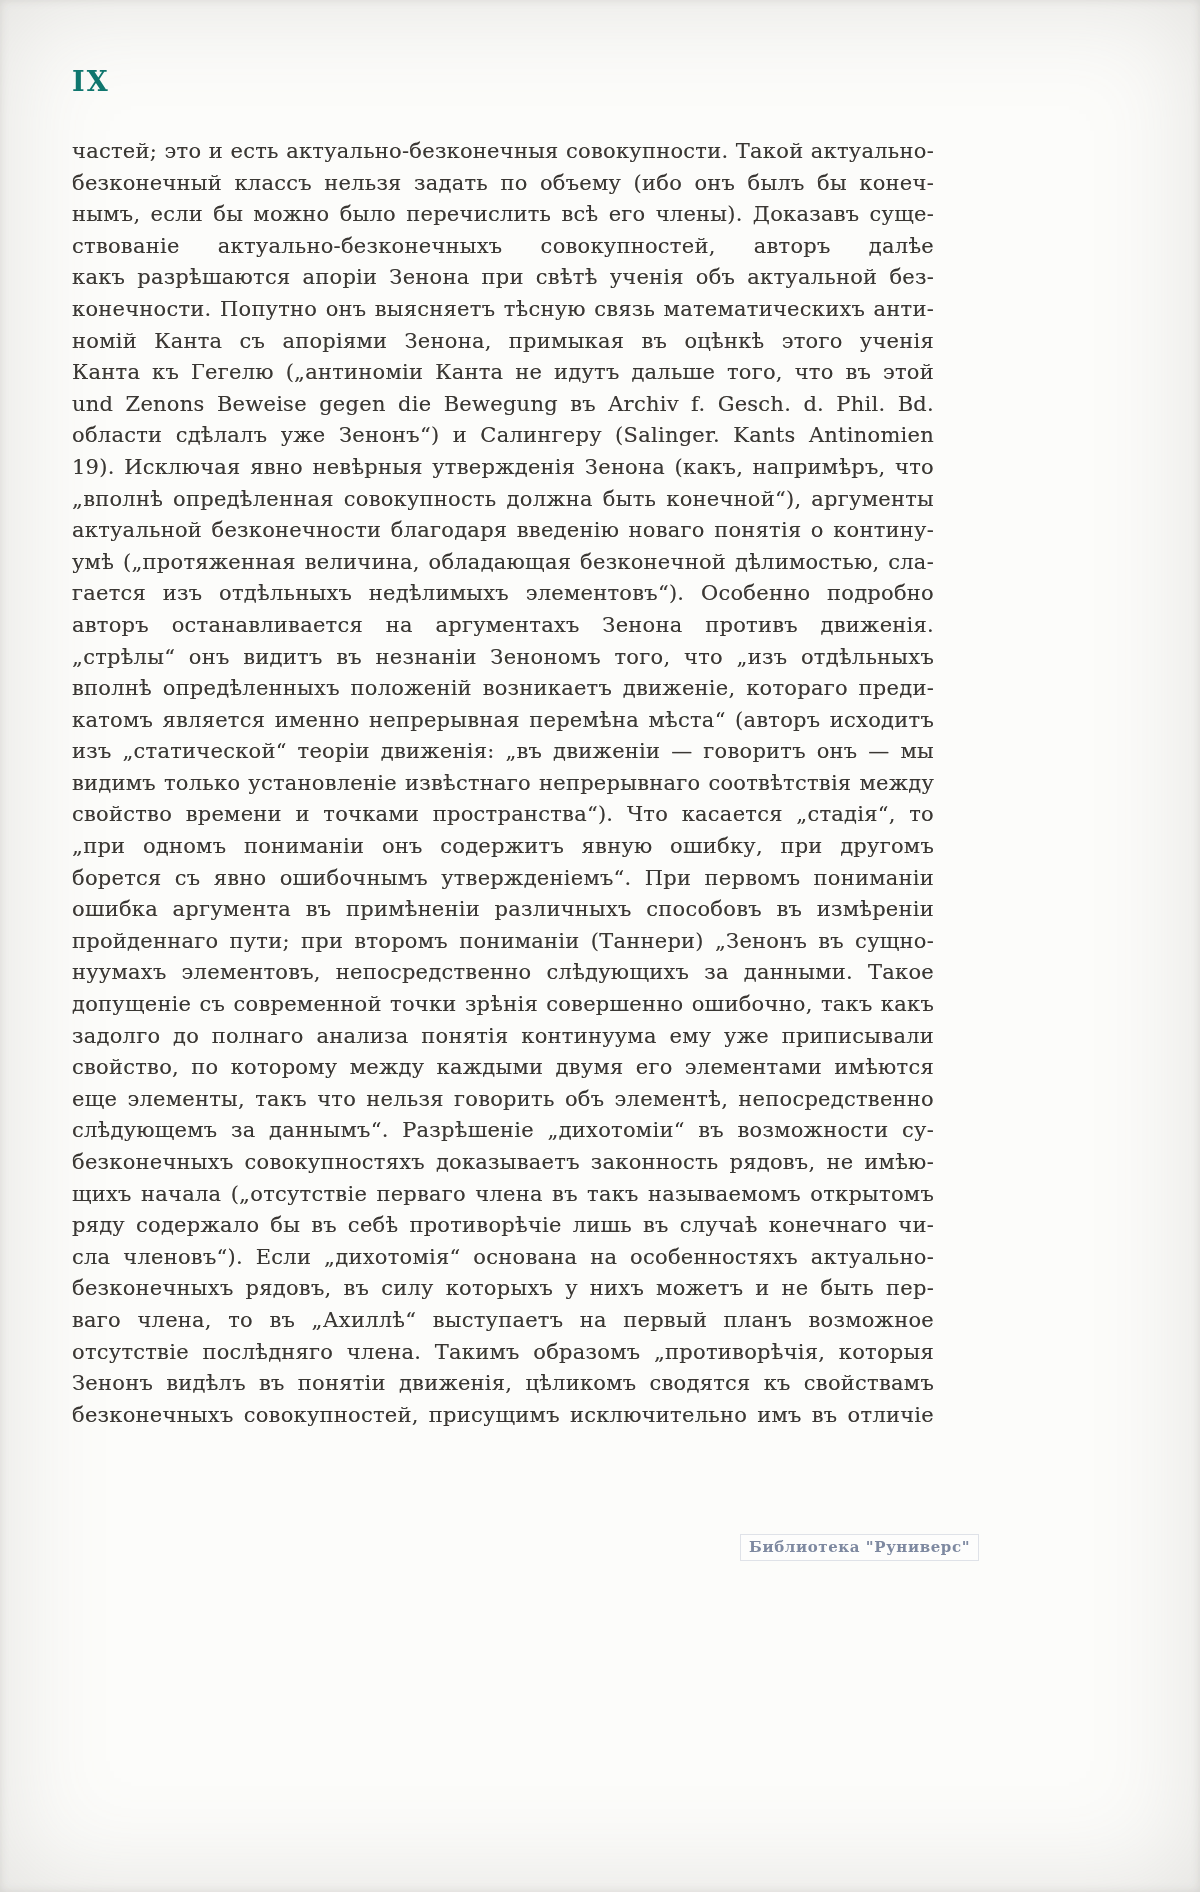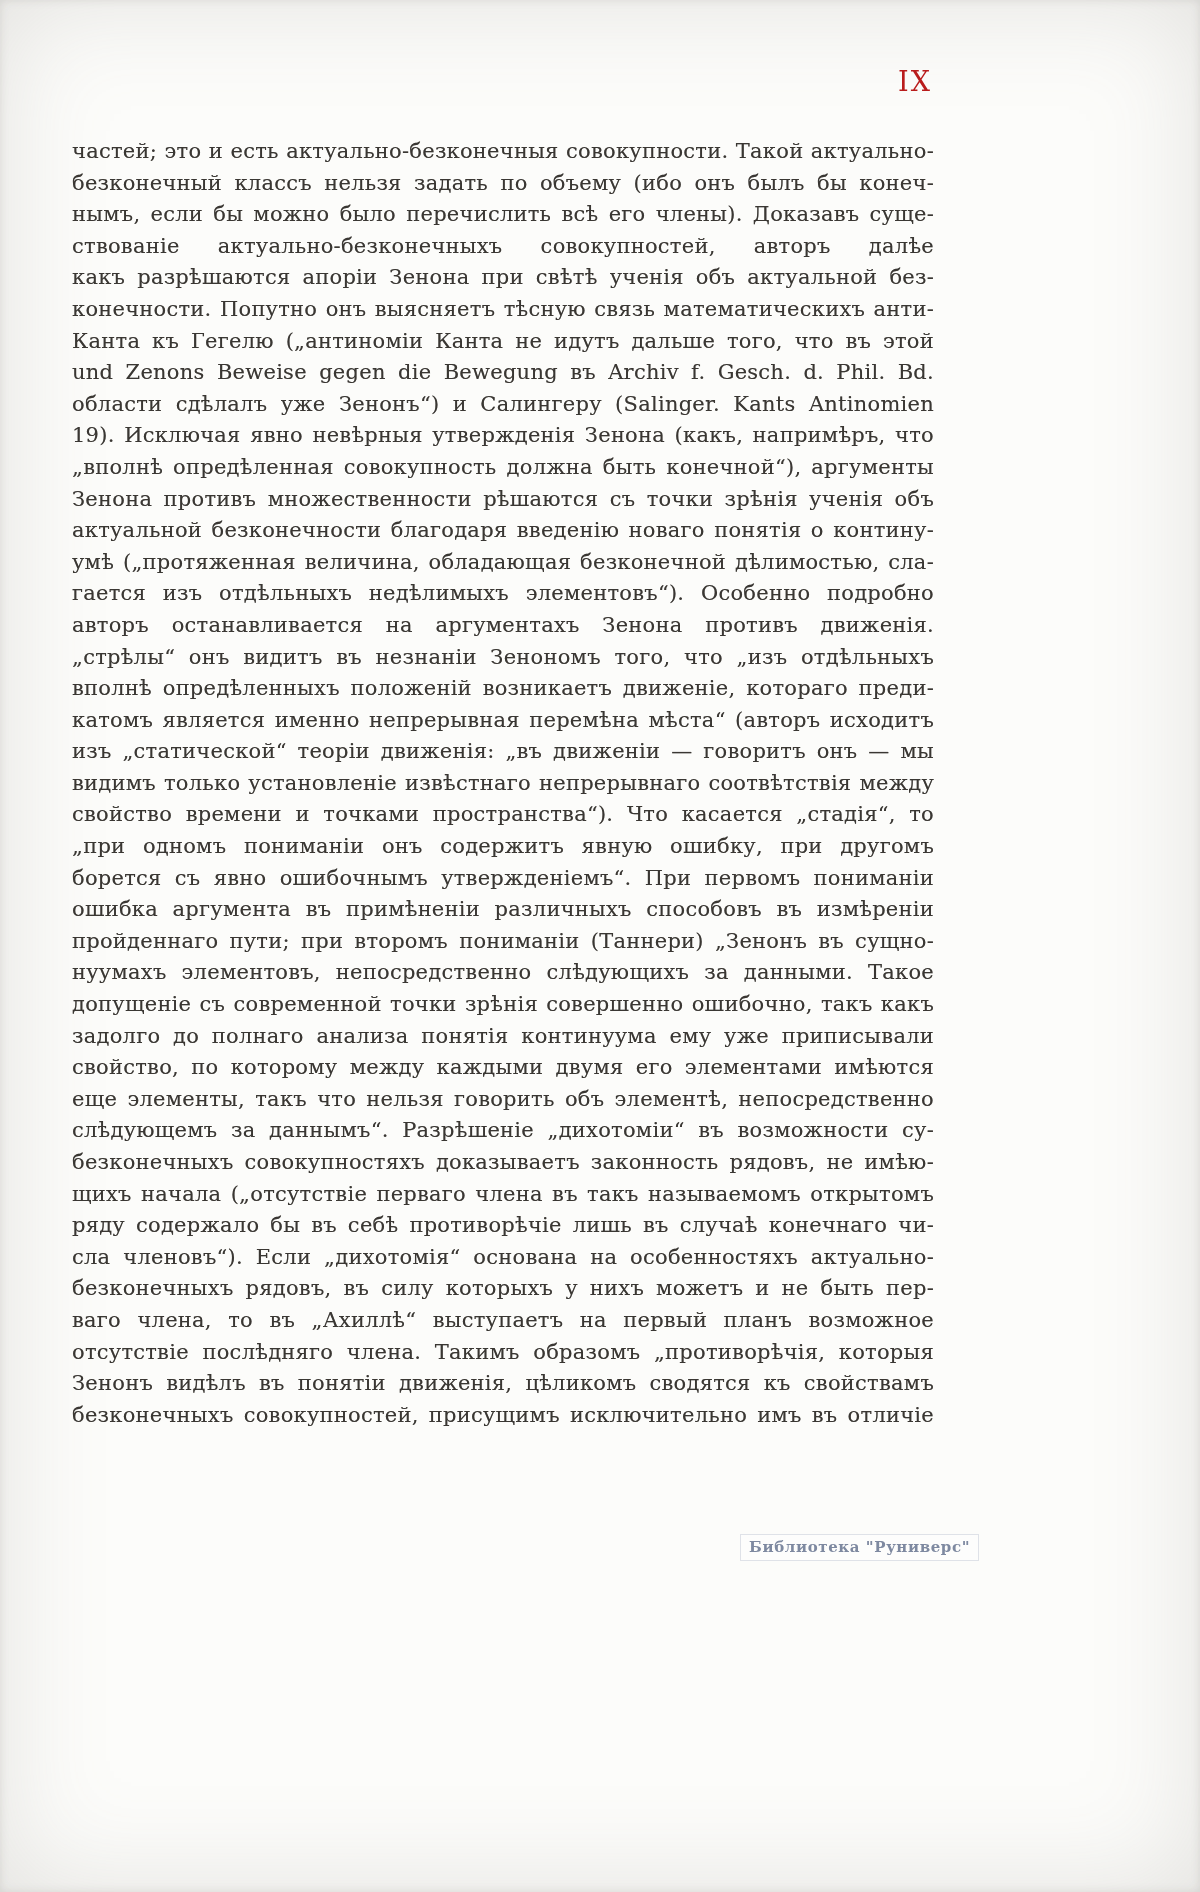--- a/index.html
+++ b/index.html
@@ -20,25 +20,25 @@
     box-shadow:
       inset 0 0 110px rgba(125, 122, 115, 0.20),
       inset 0 0 10px rgba(140, 138, 130, 0.22);
     overflow: hidden;
   }
   .page-number {
     position: absolute;
     top: 66px;
     left: 72px;
     width: 860px;
-    text-align: right;
+    text-align: left;
     font-size: 27px;
-    font-weight: normal;
+    font-weight: bold;
     letter-spacing: 2px;
-    color: #b91c1c;
+    color: #0f766e;
   }
   .text-block {
     position: absolute;
     top: 136px;
     left: 72px;
     width: 862px;
     color: #3a3733;
     font-size: 21px;
     letter-spacing: 0.25px;
     text-shadow: 0 0 0.5px rgba(58, 55, 51, 0.45);
@@ -83,26 +83,26 @@
 <div class="scan-page">
   <div class="page-number">IX</div>
 
   <div class="text-block">
       <div class="line"><span>частей; это и есть актуально-безконечныя совокупности. Такой актуально-</span></div>
       <div class="line"><span>безконечный классъ нельзя задать по объему (ибо онъ былъ бы конеч-</span></div>
       <div class="line"><span>нымъ, если бы можно было перечислить всѣ его члены). Доказавъ суще-</span></div>
       <div class="line"><span>ствованіе актуально-безконечныхъ совокупностей, авторъ далѣе указываетъ,</span></div>
       <div class="line"><span>какъ разрѣшаются апоріи Зенона при свѣтѣ ученія объ актуальной без-</span></div>
       <div class="line"><span>конечности. Попутно онъ выясняетъ тѣсную связь математическихъ анти-</span></div>
+      <div class="line"><span>номій Канта съ апоріями Зенона, примыкая въ оцѣнкѣ этого ученія</span></div>
       <div class="line"><span>Канта къ Гегелю („антиноміи Канта не идутъ дальше того, что въ этой</span></div>
       <div class="line"><span>und Zenons Beweise gegen die Bewegung въ Archiv f. Gesch. d. Phil. Bd.</span></div>
       <div class="line"><span>области сдѣлалъ уже Зенонъ“) и Салингеру (Salinger. Kants Antinomien</span></div>
       <div class="line"><span>19). Исключая явно невѣрныя утвержденія Зенона (какъ, напримѣръ, что</span></div>
       <div class="line"><span>„вполнѣ опредѣленная совокупность должна быть конечной“), аргументы</span></div>
-      <div class="line"><span>Зенона противъ множественности рѣшаются съ точки зрѣнія ученія объ</span></div>
       <div class="line"><span>актуальной безконечности благодаря введенію новаго понятія о контину-</span></div>
       <div class="line"><span>умѣ („протяженная величина, обладающая безконечной дѣлимостью, сла-</span></div>
       <div class="line"><span>гается изъ отдѣльныхъ недѣлимыхъ элементовъ“). Особенно подробно</span></div>
       <div class="line"><span>авторъ останавливается на аргументахъ Зенона противъ движенія. Ошибку</span></div>
       <div class="line"><span>„стрѣлы“ онъ видитъ въ незнаніи Зенономъ того, что „изъ отдѣльныхъ</span></div>
       <div class="line"><span>вполнѣ опредѣленныхъ положеній возникаетъ движеніе, котораго преди-</span></div>
       <div class="line"><span>катомъ является именно непрерывная перемѣна мѣста“ (авторъ исходитъ</span></div>
       <div class="line"><span>изъ „статической“ теоріи движенія: „въ движеніи — говоритъ онъ — мы</span></div>
       <div class="line"><span>видимъ только установленіе извѣстнаго непрерывнаго соотвѣтствія между</span></div>
       <div class="line"><span>свойство времени и точками пространства“). Что касается „стадія“, то</span></div>

